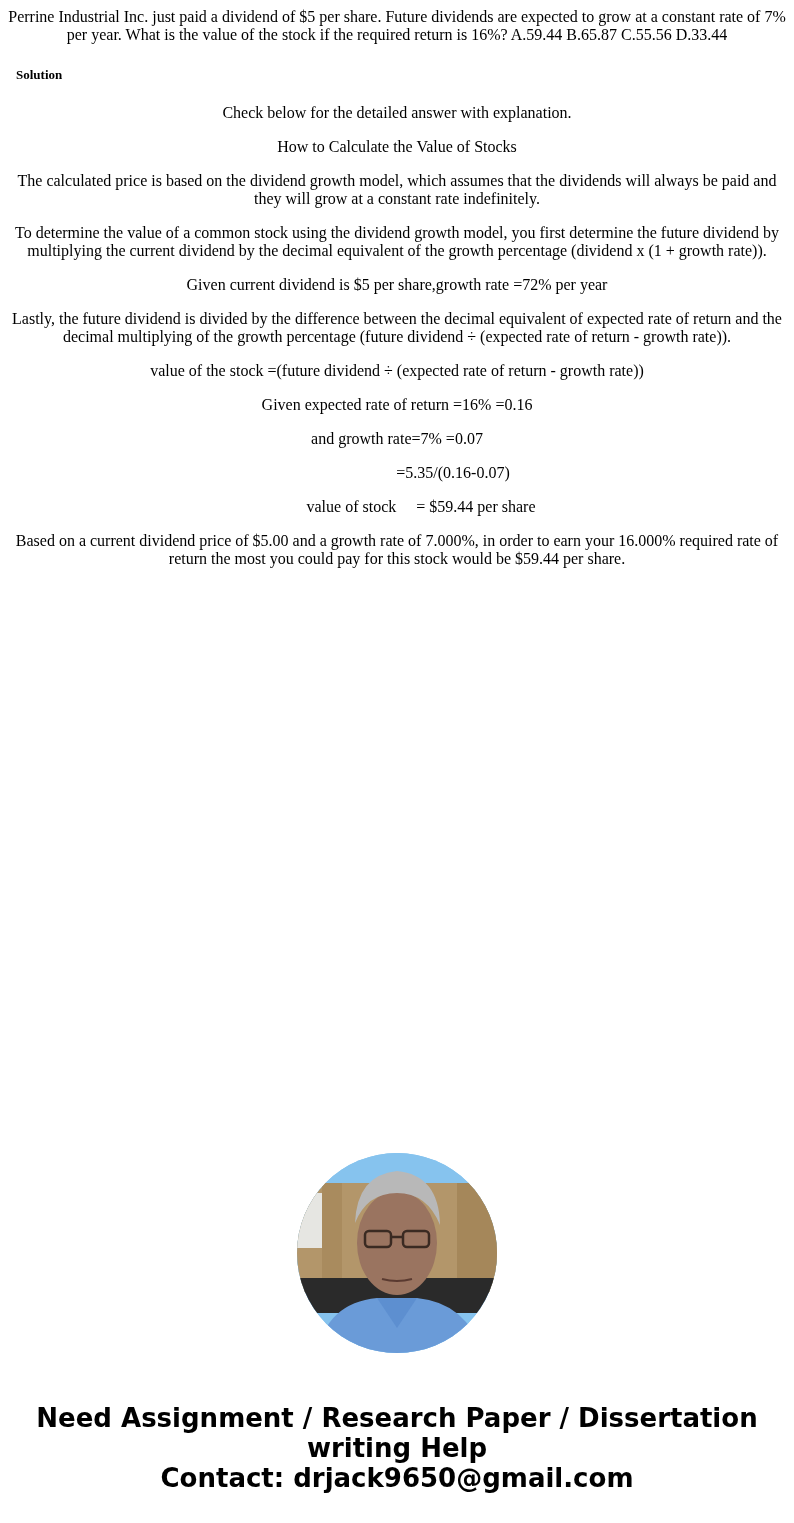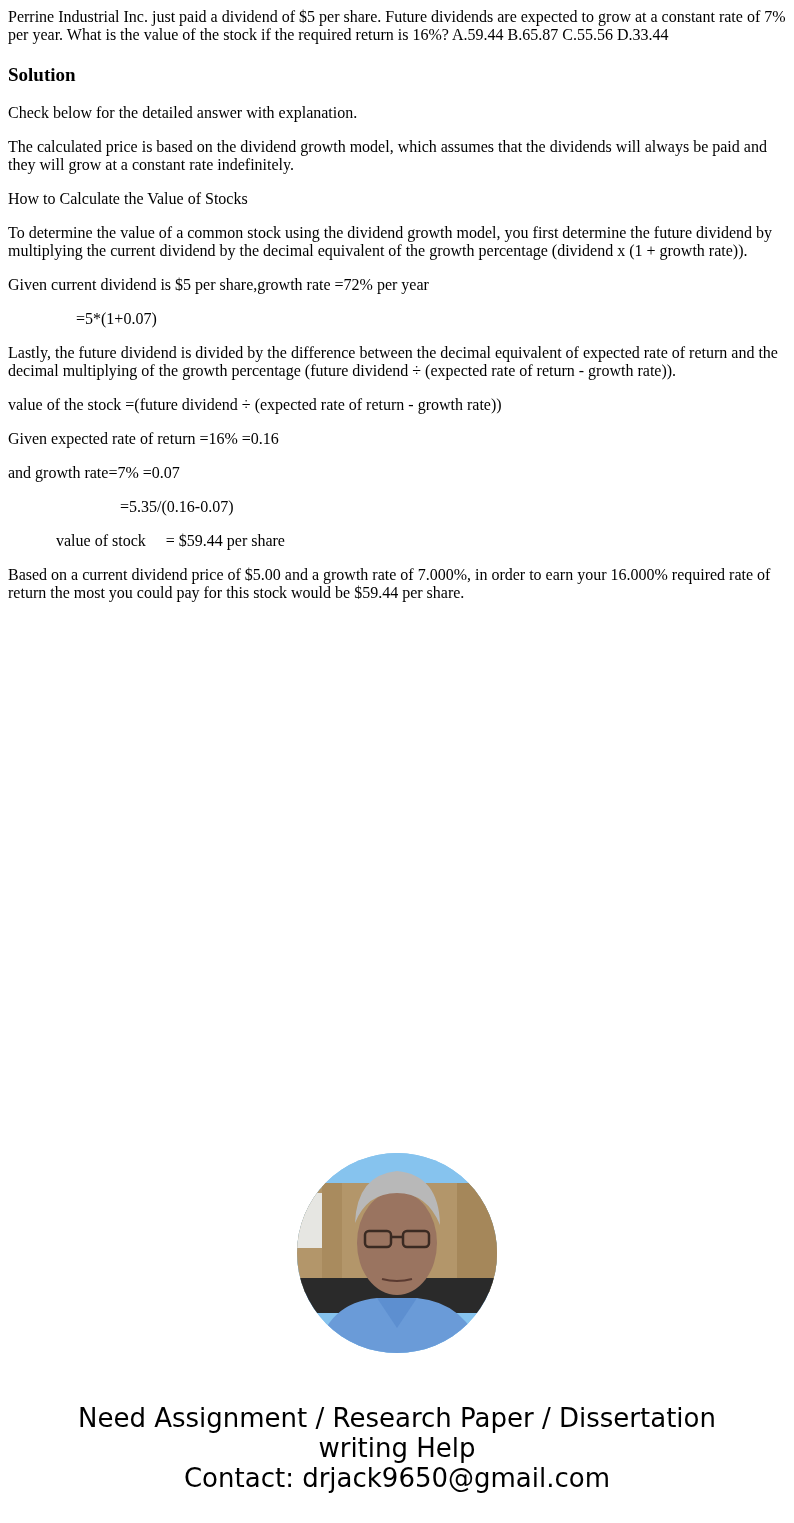--- a/index.html
+++ b/index.html
@@ -1,45 +1,44 @@
 <!DOCTYPE html>
 <html><head>
 <meta charset="utf-8">
 <style>
   html, body { margin: 0; padding: 0; background: #ffffff; }
   body {
     width: 794px; height: 1523px; position: relative; overflow: hidden;
     font-family: "Liberation Serif", serif; font-size: 16px; color: #000; line-height: 18px;
   }
   .content { padding: 0 8px; }
-  p { margin: 16px 0; }
+  p { margin: 16px 0; text-align: center; }
   p.first { margin-top: 8px; }
-  h3 { font-size: 19px; font-weight: bold; margin: 20px 0 18px 0; line-height: 22px; }
+  h3 { font-size: 13px; font-weight: bold; margin: 20px 0 18px 8px; line-height: 22px; }
   .pre { white-space: pre; }
   .avatar {
     position: absolute; left: 297px; top: 1153px; width: 200px; height: 200px; border-radius: 50%;
     overflow: hidden; background: #7ec0ee;
   }
   .footer {
     position: absolute; left: 0; top: 1403px; width: 794px; text-align: center;
-    font-family: "DejaVu Sans", sans-serif; font-weight: normal; font-size: 26px; line-height: 30px; color: #000;
+    font-family: "DejaVu Sans", sans-serif; font-weight: bold; font-size: 26px; line-height: 30px; color: #000;
   }
 </style>
 </head>
 <body>
 
 <div class="content">
   <p class="first">Perrine Industrial Inc. just paid a dividend of $5 per share. Future dividends are expected to grow at a constant rate of 7% per year. What is the value of the stock if the required return is 16%? A.59.44 B.65.87 C.55.56 D.33.44</p>
   <h3>Solution</h3>
   <p>Check below for the detailed answer with explanation.</p>
+  <p>How to Calculate the Value of Stocks</p>
   <p>The calculated price is based on the dividend growth model, which assumes that the dividends will always be paid and they will grow at a constant rate indefinitely.</p>
-  <p>How to Calculate the Value of Stocks</p>
   <p>To determine the value of a common stock using the dividend growth model, you first determine the future dividend by multiplying the current dividend by the decimal equivalent of the growth percentage (dividend x (1 + growth rate)).</p>
   <p>Given current dividend is $5 per share,growth rate =72% per year</p>
-  <p class="pre">                 =5*(1+0.07)</p>
   <p>Lastly, the future dividend is divided by the difference between the decimal equivalent of expected rate of return and the decimal multiplying of the growth percentage (future dividend ÷ (expected rate of return - growth rate)).</p>
   <p>value of the stock =(future dividend ÷ (expected rate of return - growth rate))</p>
   <p>Given expected rate of return =16% =0.16</p>
   <p>and growth rate=7% =0.07</p>
   <p class="pre">                            =5.35/(0.16-0.07)</p>
   <p class="pre">            value of stock     = $59.44 per share</p>
   <p>Based on a current dividend price of $5.00 and a growth rate of 7.000%, in order to earn your 16.000% required rate of return the most you could pay for this stock would be $59.44 per share.</p>
 </div>
 
 <div class="avatar">

